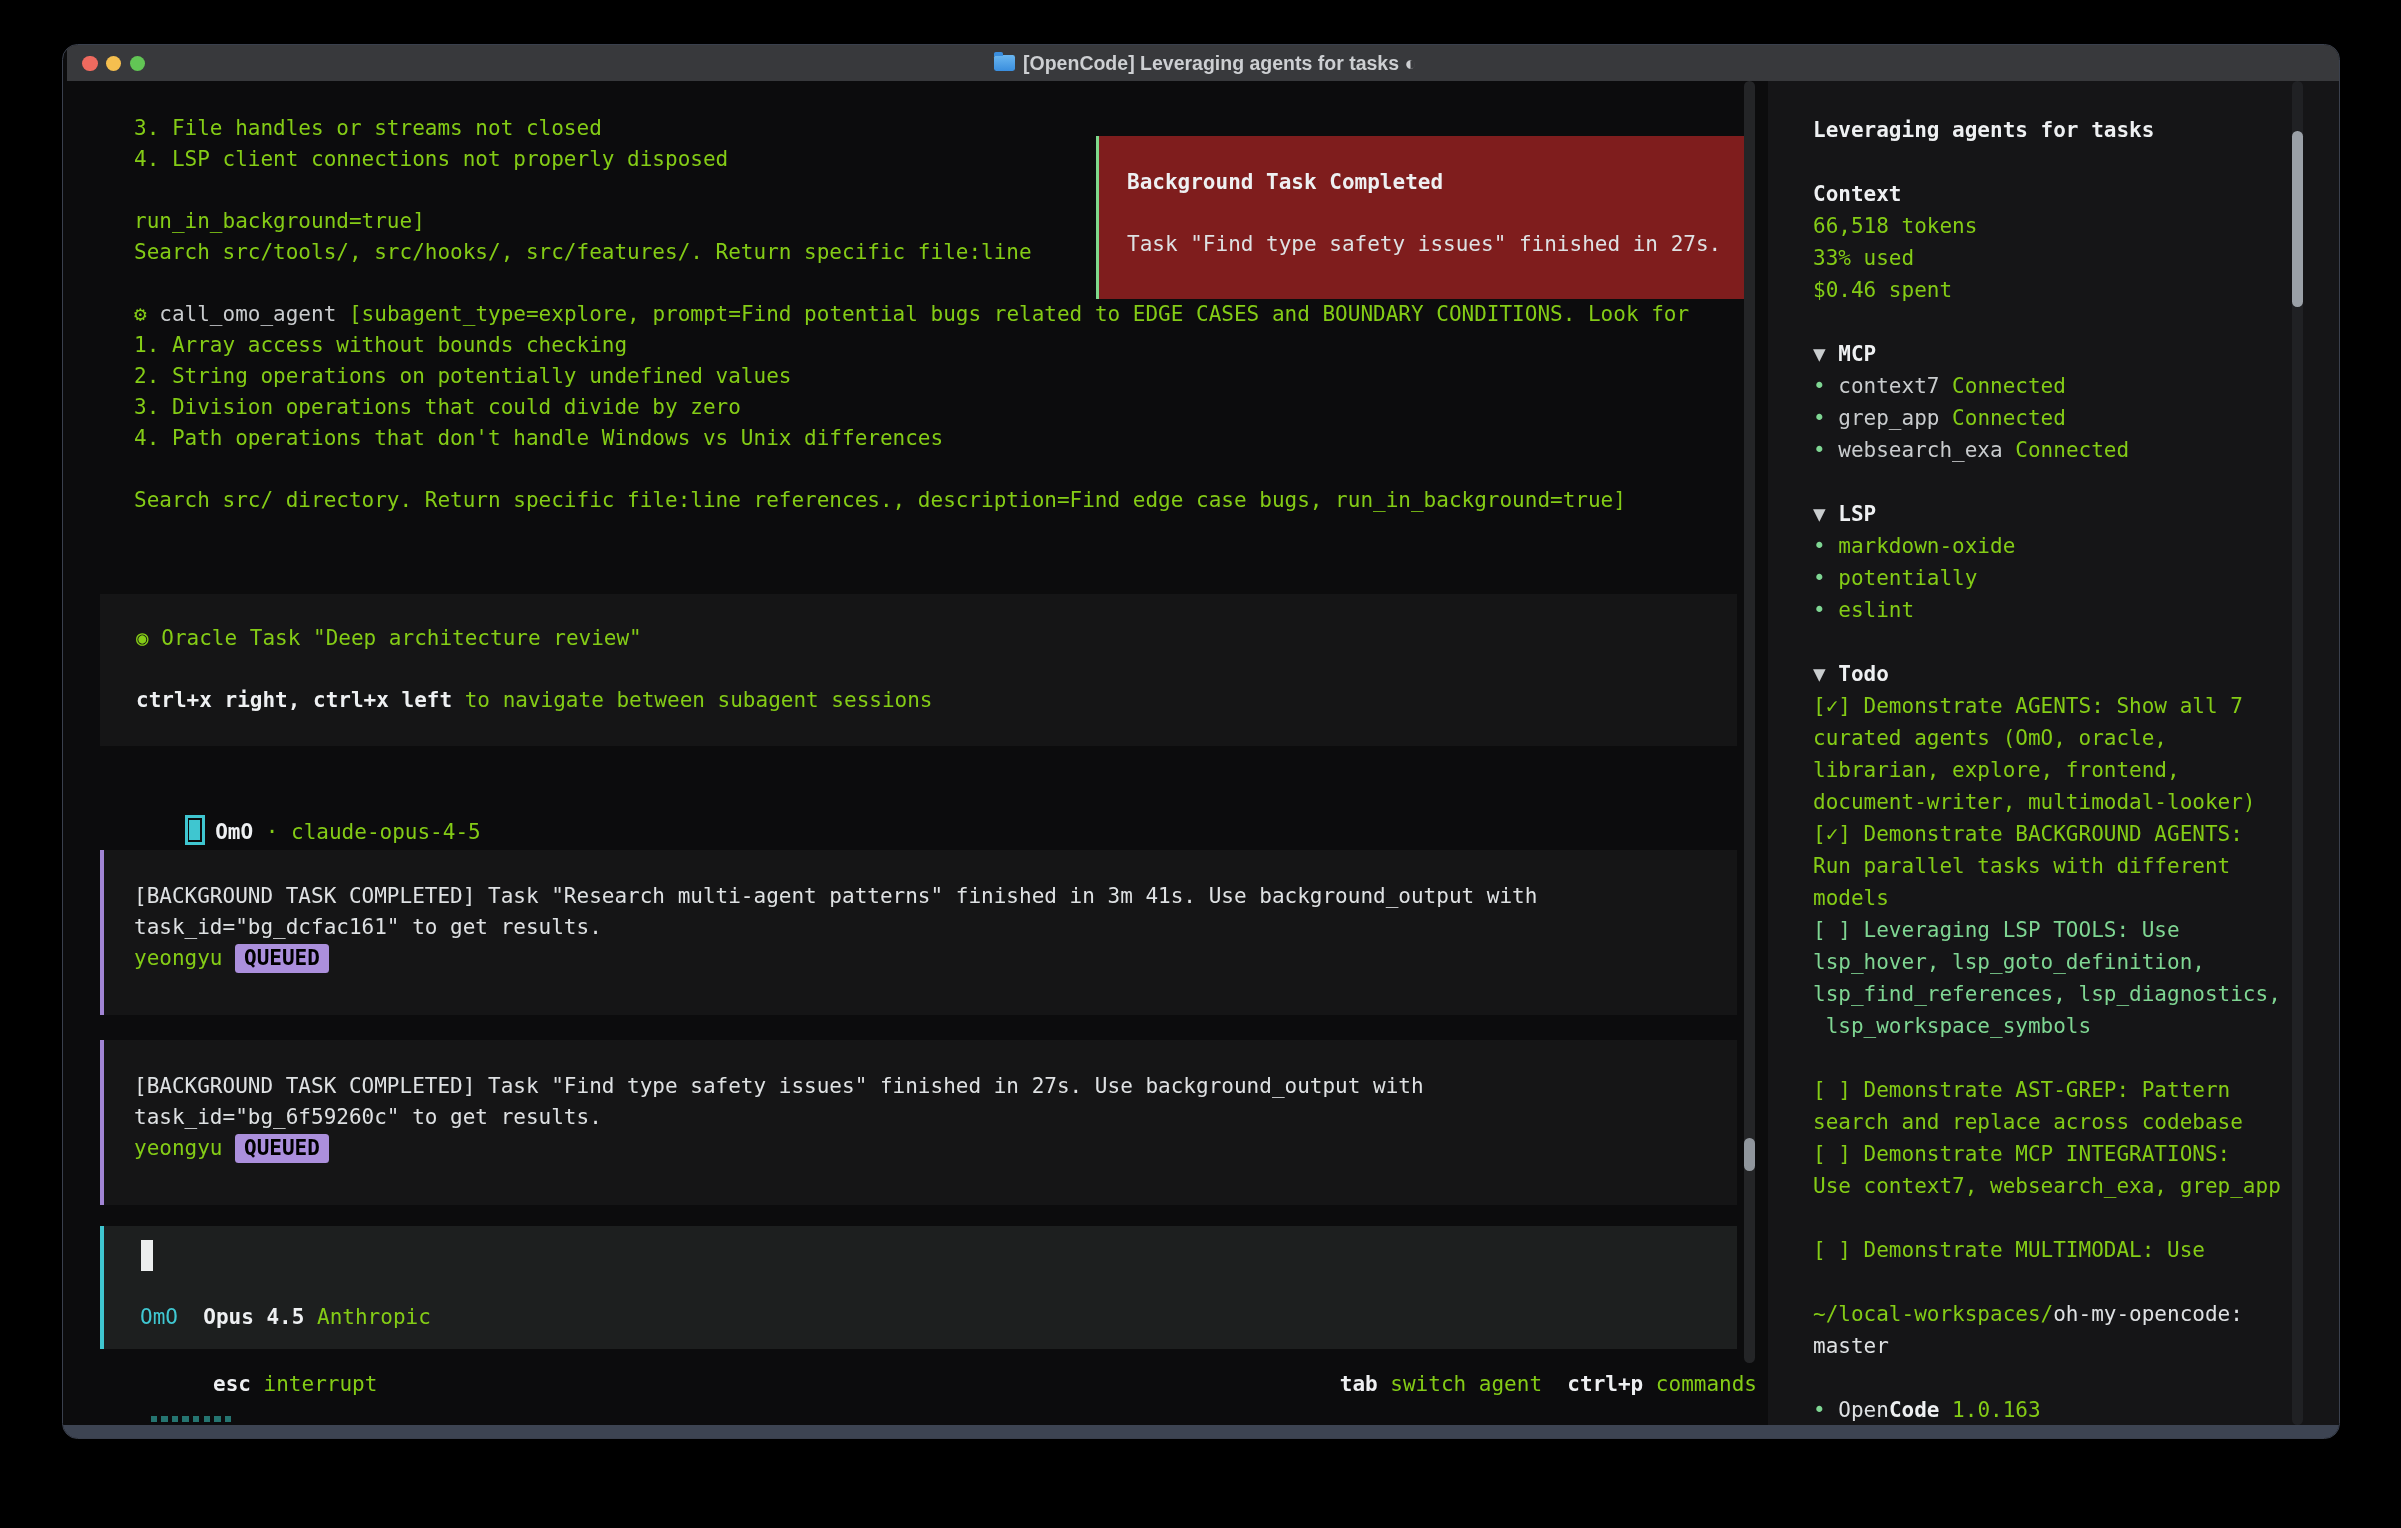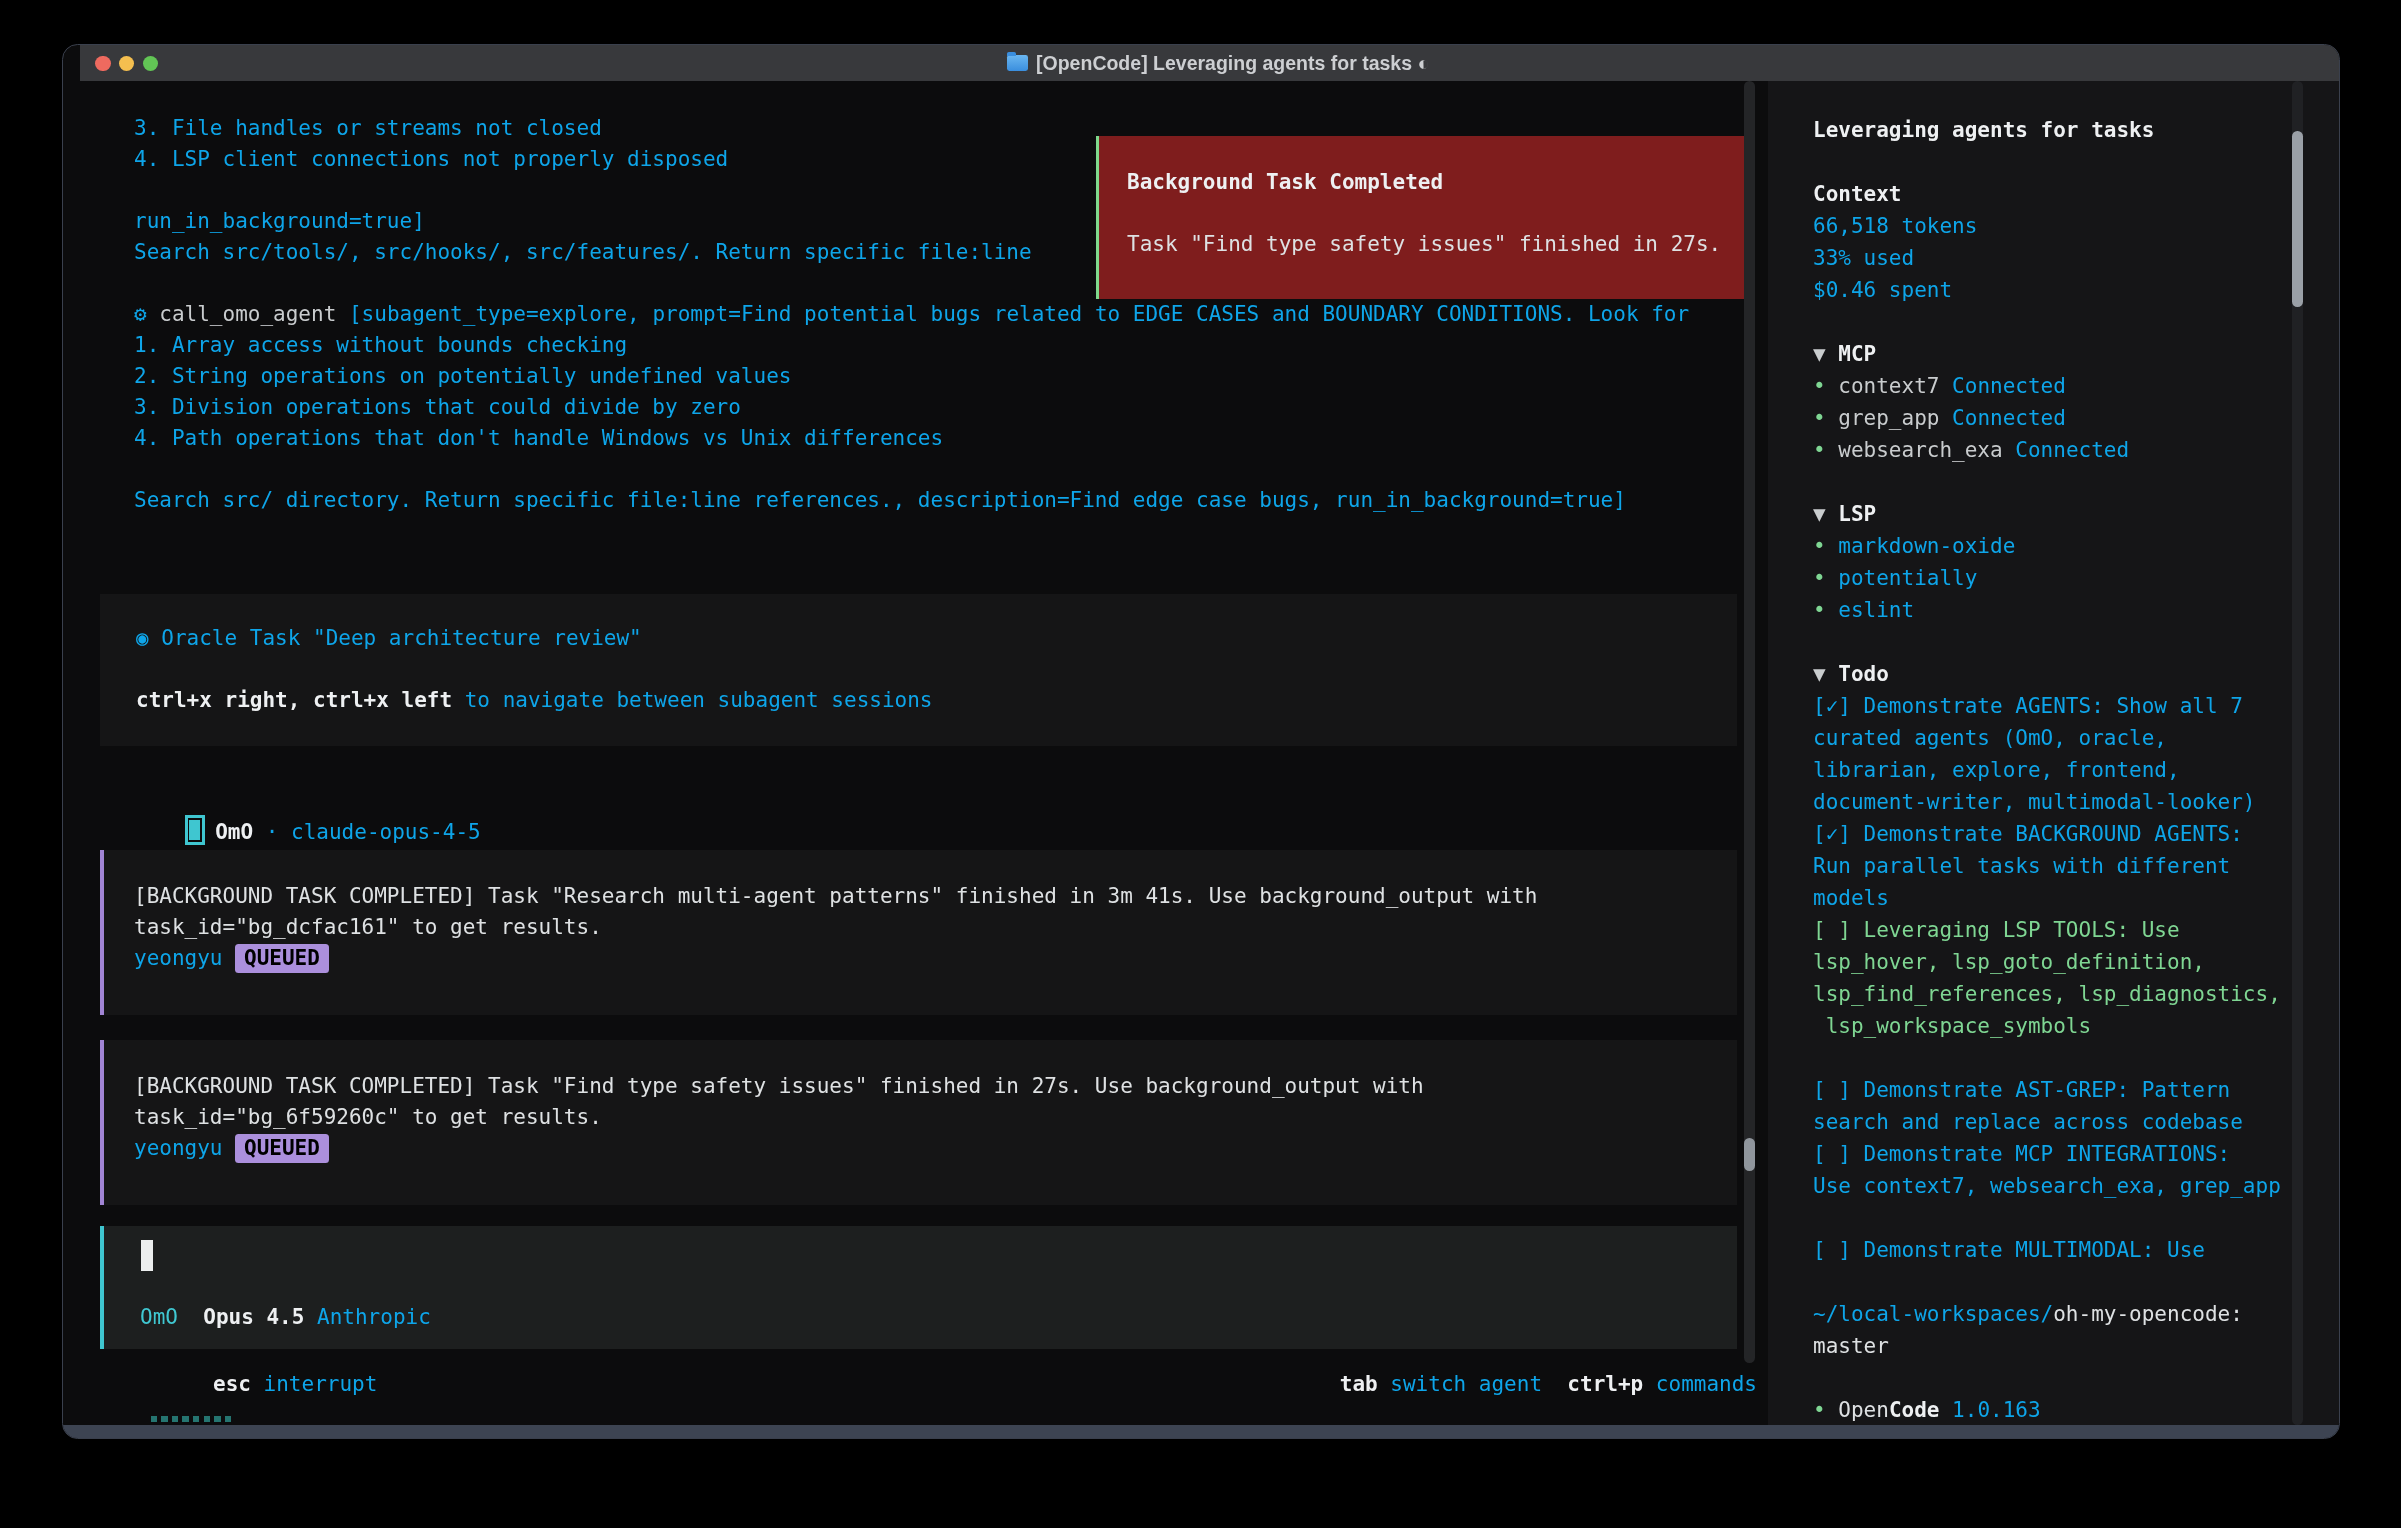--- a/index.html
+++ b/index.html
@@ -1,37 +1,37 @@
 <!DOCTYPE html>
 <html style="font-size:9.5px"><head>
 <meta charset="utf-8">
 <style>
   html,body{margin:0;padding:0;}
   body{width:2401px;height:1528px;background:#000;position:relative;overflow:hidden;
        font-family:"DejaVu Sans Mono",monospace;}
   .abs{position:absolute;}
   .window{position:absolute;left:62px;top:44px;width:2276px;height:1393px;
           background:#0c0c0d;border:1.2px solid #3a404d;border-radius:15.4px;overflow:hidden;}
-  .titlebar{position:absolute;left:17px;top:0;width:100%;height:36px;background:#38393c;
+  .titlebar{position:absolute;left:4px;top:0;width:100%;height:36px;background:#38393c;
             display:flex;align-items:center;justify-content:center;
             font-family:"Liberation Sans",sans-serif;font-size:19.5px;font-weight:bold;color:#cdcfd2;}
   .tl{position:absolute;top:10.6px;width:15.4px;height:15.4px;border-radius:50%;}
   .tl.red{left:15.4px;background:#ee6a5f;}
   .tl.yellow{left:39px;background:#f5bf4f;}
   .tl.green{left:63px;background:#62c555;}
   .folder-icon{display:inline-block;width:21px;height:16px;background:linear-gradient(#6ab6f0,#3a8ede);
                border-radius:2.4px;margin-right:8.3px;position:relative;vertical-align:-2.4px;}
   .folder-icon::before{content:"";position:absolute;left:0;top:-3px;width:8.9px;height:4.1px;
                background:#3a8ede;border-radius:1.8px 1.8px 0 0;}
   .bottom-strip{position:absolute;left:0;bottom:0;width:100%;height:13px;background:#3d4452;}
 
   .mono{font-size:21px;color:#95989b;}
   .line{white-space:pre;height:31px;line-height:31px;font-size:21px;}
   .sb .line{height:32px;line-height:32px;}
-  .c-dim{color:#0ea5e9;}
+  .c-dim{color:#84cc16;}
   .c-white{color:#c9ccce;}
   .c-light{color:#dee1e3;}
   .c-bright{color:#eef0f2;font-weight:bold;}
   .c-green{color:#7fd693;}
   .c-cyan{color:#40c8d2;}
   .c-badge{background:#ab8fdc;color:#000000;font-weight:bold;border-radius:3.5px;
            padding:0.6px 8.9px;display:inline-block;line-height:27px;height:27px;}
 
   .notif{background:#7f1d1d;border-left:3px solid #7fd98c;border-right:3px solid #7fd98c;
          padding:31px 0 0 28px;box-sizing:border-box;}

